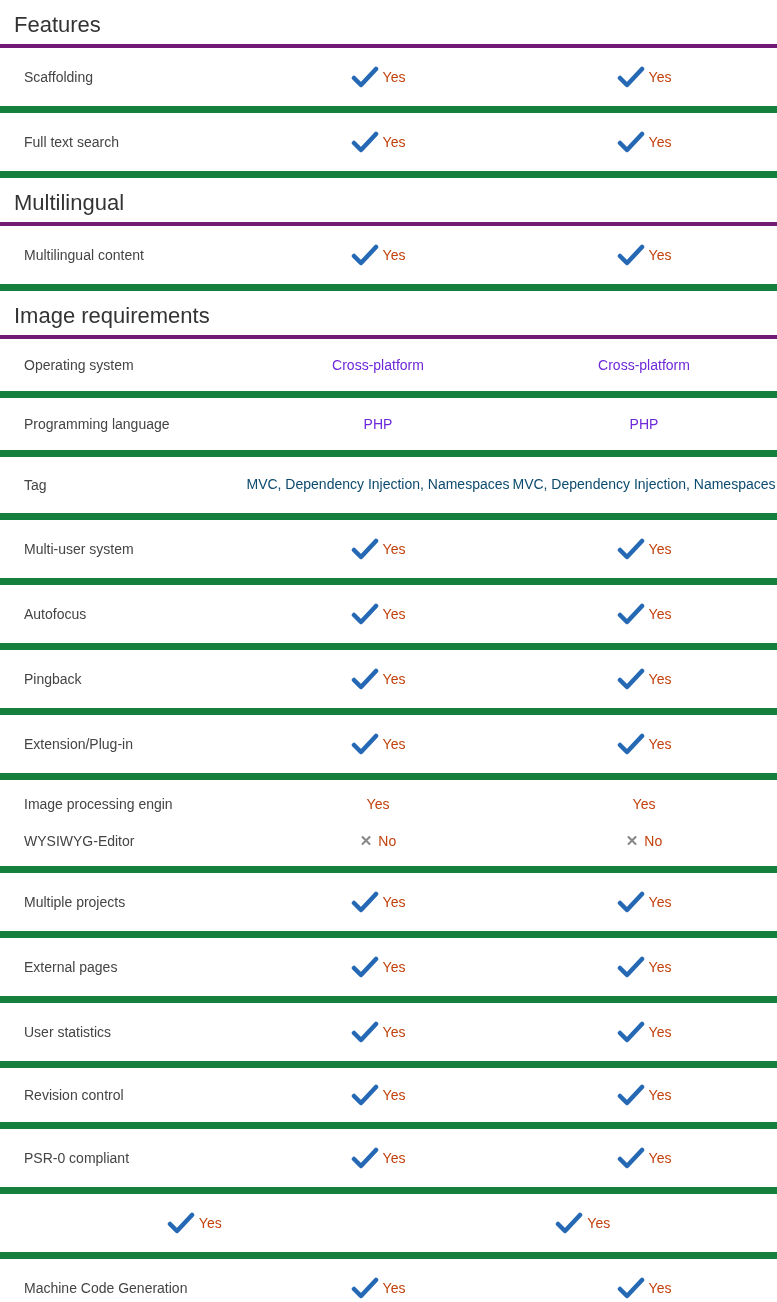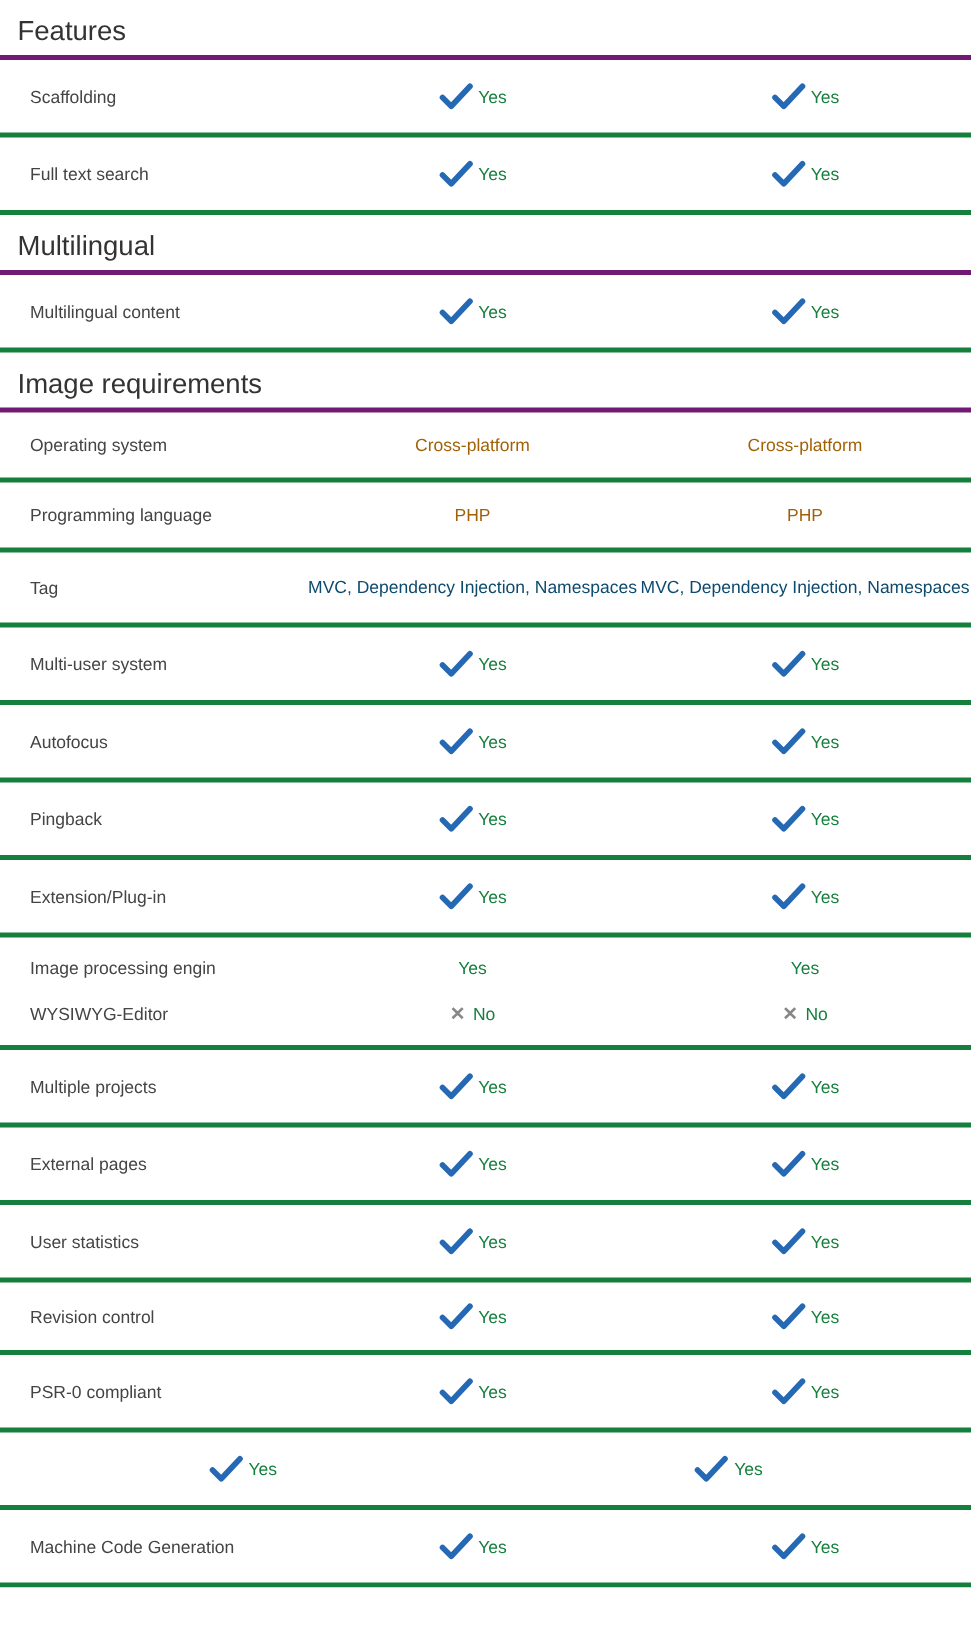--- a/index.html
+++ b/index.html
@@ -15,58 +15,58 @@
     font-size: 22px;
     font-weight: 400;
     color: #333;
     padding: 8px 14px 6px;
     border-bottom: 4px solid #701a75;
     margin-top: 4px;
   }
   .row {
     display: flex;
     align-items: center;
-    border-bottom: 4px solid #15803d;
+    border-bottom: 7px solid #15803d;
     padding: 16px 0;
   }
   .row.tall { padding: 18px 0; }
   .row.no-border { border-bottom: none; padding-bottom: 4px; }
   .label {
     width: 245px;
     padding-left: 24px;
     padding-right: 12px;
     font-size: 14px;
     color: #444;
   }
   .cell {
     flex: 1;
     text-align: center;
     font-size: 14px;
     display: flex;
     align-items: center;
     justify-content: center;
     gap: 4px;
   }
-  .cell .link { color: #a16207; }
+  .cell .link { color: #6d28d9; }
   .cell .tagtext { color: #0c4a6e; line-height: 1.4; text-align: center; }
   .check {
     display: inline-block;
     vertical-align: middle;
   }
   .check svg { display: block; }
   .xmark {
     display: inline-block;
     vertical-align: middle;
     color: #888;
     font-weight: bold;
     font-size: 15px;
     margin-right: 2px;
   }
   .valtext {
-    color: #15803d;
+    color: #c2410c;
     font-size: 14px;
   }
 </style>
 </head>
 <body>
 
 <div class="section-header">Features</div>
 <div class="row tall">
   <div class="label">Scaffolding</div>
   <div class="cell">

